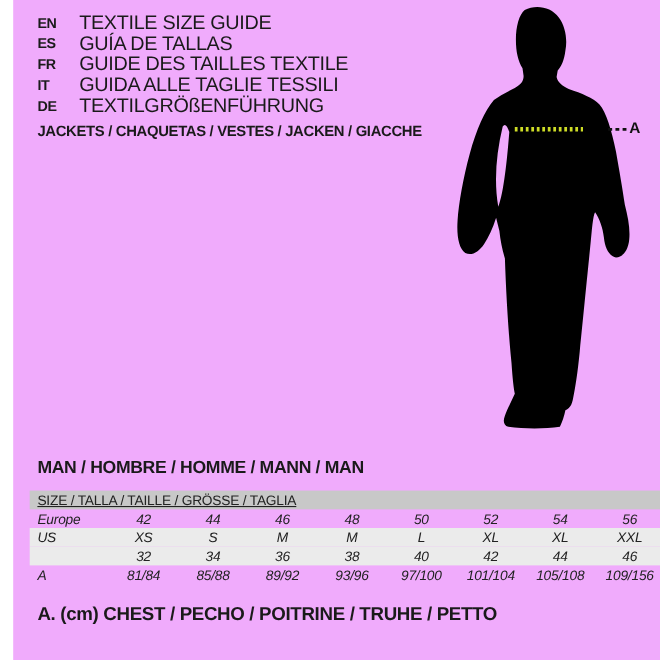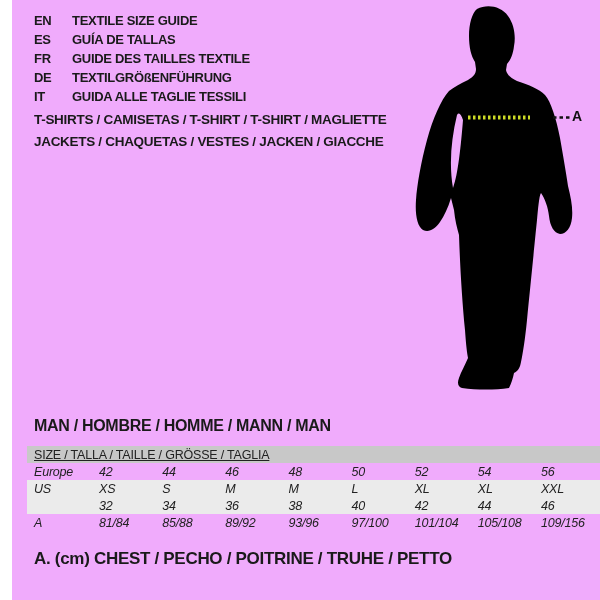--- a/index.html
+++ b/index.html
@@ -4,37 +4,37 @@
 <style>
   html,body { margin:0; padding:0; background:#fff; }
   .canvas {
     position:relative; width:600px; height:600px; background:#f0abfc;
     font-family:"Liberation Sans", sans-serif; color:#1a1a1a; overflow:hidden;margin-left:12px;
   }
   
   .lang-block { position:absolute; left:22px; top:11px; }
   .lang-row { display:flex; height:19px; align-items:center; }
   .lang-code { width:38px; font-weight:bold; font-size:13px; letter-spacing:-0.3px; }
-  .lang-label { font-weight:bold; font-size:13px; letter-spacing:-0.3px; white-space:nowrap; }
+  .lang-label { font-weight:normal; font-size:18px; letter-spacing:-0.3px; white-space:nowrap; }
   
   .categories { position:absolute; left:22px; top:109px; }
   .category-line { font-weight:bold; font-size:13.5px; line-height:22px; letter-spacing:-0.3px; white-space:nowrap; }
   
   .figure-wrap { position:absolute; left:395px; top:0; width:195px; height:400px; }
   .figure-wrap svg { position:absolute; left:0; top:0; }
   .measure-label { position:absolute; left:165px; top:108px; width:20px; font-size:14px; font-weight:bold; color:#111; }
   
   .section-title { position:absolute; left:22px; top:417px; font-size:16px; font-weight:bold; letter-spacing:-0.3px; }
   
   .size-table { position:absolute; left:15px; top:446px; width:577px; font-size:12.5px; letter-spacing:-0.2px; color:#222; }
   .t-header { height:17px; background:#c8c8c8; display:flex; align-items:center; padding-left:7px; box-sizing:border-box;text-decoration:underline; }
   .t-row { display:flex; height:17px; align-items:center;font-style:italic; }
   .t-row.shaded { background:#ebebeb; }
   .t-label { width:72px; padding-left:7px; box-sizing:border-box; }
-  .t-cell { flex:1; text-align:left; }
+  .t-cell { flex:1; text-align:center; }
   
   .footnote { position:absolute; left:22px; top:549px; font-size:17px; font-weight:bold; letter-spacing:-0.3px; }
 </style>
 </head>
 <body>
 
 <div class="canvas">
 
   <div class="lang-block">
     <div class="lang-row">
@@ -43,31 +43,30 @@
     </div>
     <div class="lang-row">
       <span class="lang-code">ES</span>
       <span class="lang-label">GUÍA DE TALLAS</span>
     </div>
     <div class="lang-row">
       <span class="lang-code">FR</span>
       <span class="lang-label">GUIDE DES TAILLES TEXTILE</span>
     </div>
     <div class="lang-row">
+      <span class="lang-code">IT</span>
+      <span class="lang-label">GUIDA ALLE TAGLIE TESSILI</span>
+    </div>
+    <div class="lang-row">
       <span class="lang-code">DE</span>
       <span class="lang-label">TEXTILGRÖßENFÜHRUNG</span>
-    </div>
-    <div class="lang-row">
-      <span class="lang-code">IT</span>
-      <span class="lang-label">GUIDA ALLE TAGLIE TESSILI</span>
     </div>
   </div>
 
   <div class="categories">
-    <div class="category-line">T-SHIRTS / CAMISETAS / T-SHIRT / T-SHIRT / MAGLIETTE</div>
     <div class="category-line">JACKETS / CHAQUETAS / VESTES / JACKEN / GIACCHE</div>
   </div>
 
   <div class="figure-wrap">
     <svg width="195" height="400" viewBox="0 0 195 400">
       <path fill="#000000" fill-rule="evenodd" d="M 70,9
                C 80,4 94,6 101,16 C 107,24 109,36 107,46 C 106,55 103,61 100,64
                L 99,70 C 100,75 104,78 110,81
                C 122,85 132,89 138,95
                C 144,102 149,118 153,138 C 156,155 159,172 161,186

